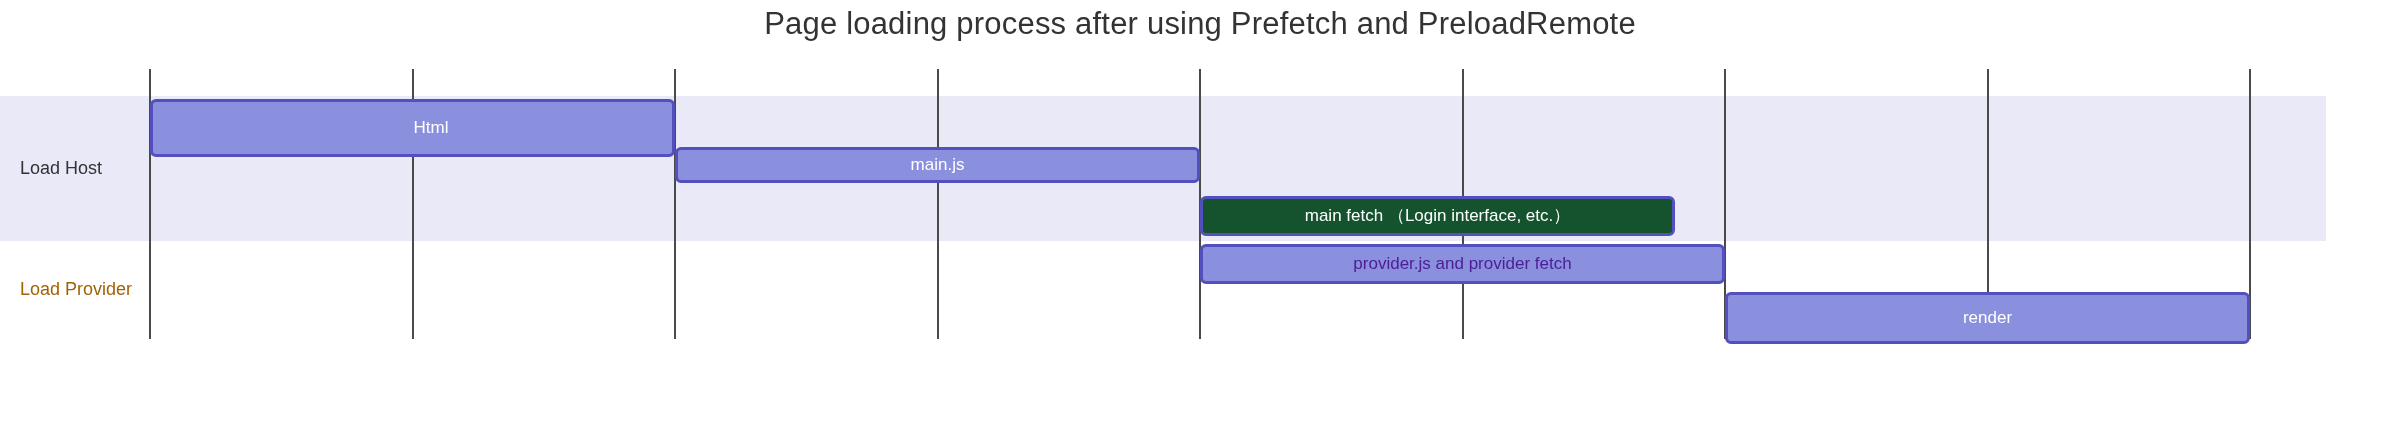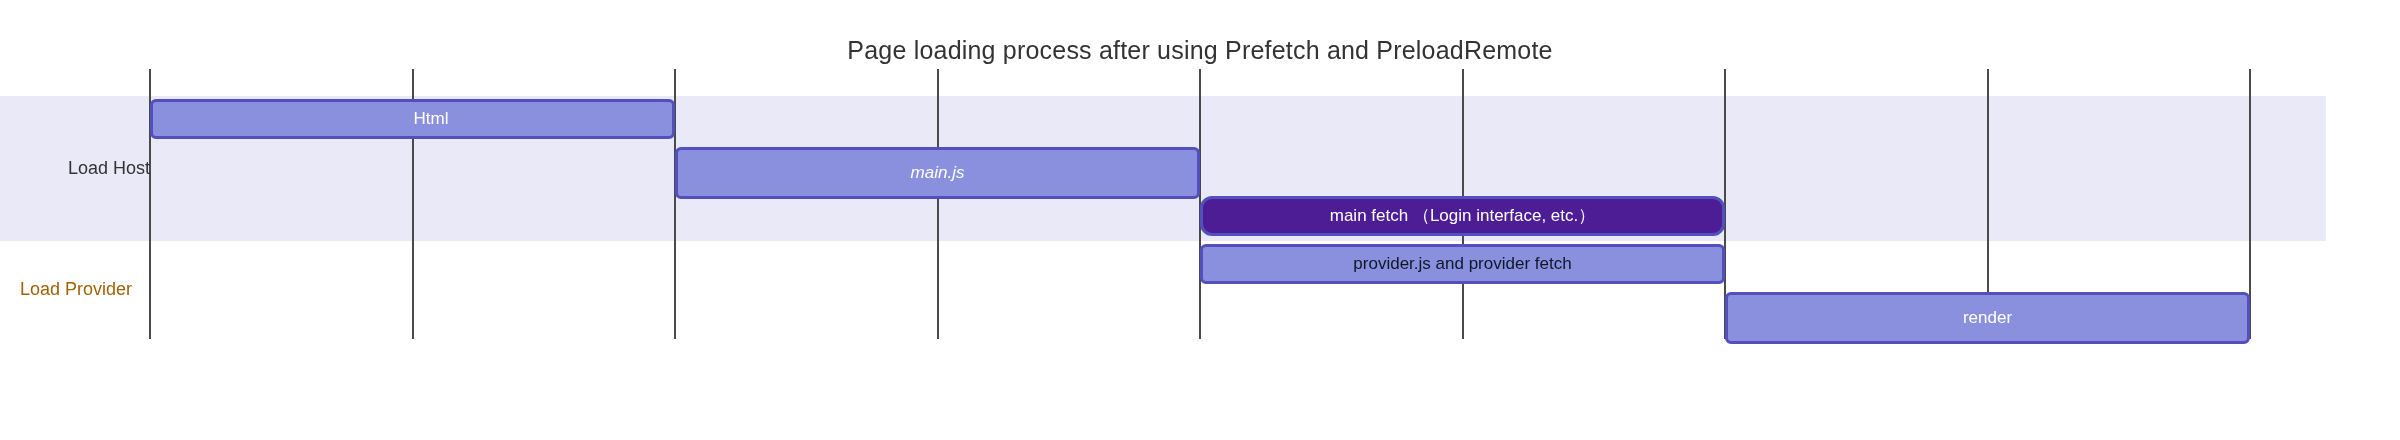--- a/index.html
+++ b/index.html
@@ -10,24 +10,23 @@
     background: #ffffff;
     overflow: hidden;
     font-family: "Liberation Sans", "DejaVu Sans", sans-serif;
   }
   .chart-title {
     position: absolute;
     top: 6px;
     left: 0;
     width: 100%;
     text-align: center;
-    font-size: 25px;
+    font-size: 31px;
     font-weight: 400;
     letter-spacing: 0.2px;
-    margin-top: 30px;
   }
   .band {
     position: absolute;
     left: 0;
   }
   .gridline {
     position: absolute;
     width: 2px;
   }
   .task-bar {
@@ -61,31 +60,31 @@
       <div class="band" style="top: 240.75px; height: 96.5px; width: 2326px; background: rgb(255, 255, 255);"></div>
       <div class="gridline" style="left: 149px; top: 69px; height: 270px; background: rgb(74, 74, 74);"></div>
       <div class="gridline" style="left: 411.5px; top: 69px; height: 270px; background: rgb(74, 74, 74);"></div>
       <div class="gridline" style="left: 674px; top: 69px; height: 270px; background: rgb(74, 74, 74);"></div>
       <div class="gridline" style="left: 936.5px; top: 69px; height: 270px; background: rgb(74, 74, 74);"></div>
       <div class="gridline" style="left: 1199px; top: 69px; height: 270px; background: rgb(74, 74, 74);"></div>
       <div class="gridline" style="left: 1461.5px; top: 69px; height: 270px; background: rgb(74, 74, 74);"></div>
       <div class="gridline" style="left: 1724px; top: 69px; height: 270px; background: rgb(74, 74, 74);"></div>
       <div class="gridline" style="left: 1986.5px; top: 69px; height: 270px; background: rgb(74, 74, 74);"></div>
       <div class="gridline" style="left: 2249px; top: 69px; height: 270px; background: rgb(74, 74, 74);"></div>
-      <div class="task-bar" style="left: 150px; width: 525px; top: 99px; height: 40px; background: rgb(138, 144, 221); border-color: rgb(83, 79, 188); color: rgb(255, 255, 255); padding-left: 37px;">
+      <div class="task-bar" style="left: 150px; width: 525px; top: 99px; height: 58px; background: rgb(138, 144, 221); border-color: rgb(83, 79, 188); color: rgb(255, 255, 255); padding-left: 37px;">
         <span>Html</span>
       </div>
-      <div class="task-bar" style="left: 675px; width: 525px; top: 147.25px; height: 52px; background: rgb(138, 144, 221); border-color: rgb(83, 79, 188); color: rgb(255, 255, 255); font-style: italic;">
+      <div class="task-bar" style="left: 675px; width: 525px; top: 147.25px; height: 36px; background: rgb(138, 144, 221); border-color: rgb(83, 79, 188); color: rgb(255, 255, 255);">
         <span>main.js</span>
       </div>
-      <div class="task-bar" style="left: 1200px; width: 525px; top: 195.5px; height: 40px; background: #4c1d95; border-color: rgb(83, 79, 188); color: rgb(255, 255, 255); border-radius: 12px;">
+      <div class="task-bar" style="left: 1200px; width: 475px; top: 195.5px; height: 40px; background: #14532d; border-color: rgb(83, 79, 188); color: rgb(255, 255, 255);">
         <span>main fetch （Login interface, etc.）</span>
       </div>
-      <div class="section-label" style="top: 96px; height: 144.75px; color: rgb(51, 51, 51); margin-left: 48px;">Load Host</div>
-      <div class="task-bar" style="left: 1200px; width: 525px; top: 243.75px; height: 40px; background: rgb(138, 144, 221); border-color: rgb(83, 79, 188); color: #0f172a; justify-content: center;">
+      <div class="section-label" style="top: 96px; height: 144.75px; color: rgb(51, 51, 51);">Load Host</div>
+      <div class="task-bar" style="left: 1200px; width: 525px; top: 243.75px; height: 40px; background: rgb(138, 144, 221); border-color: rgb(83, 79, 188); color: #4c1d95; justify-content: center;">
         <span>provider.js and provider fetch</span>
       </div>
       <div class="task-bar" style="left: 1725px; width: 525px; top: 292px; height: 52px; background: rgb(138, 144, 221); border-color: rgb(83, 79, 188); color: rgb(255, 255, 255);">
         <span>render</span>
       </div>
       <div class="section-label" style="top: 240.75px; height: 96.5px; color: #a16207;">Load Provider</div>
     </div>
 </div>
 
 </body></html>

